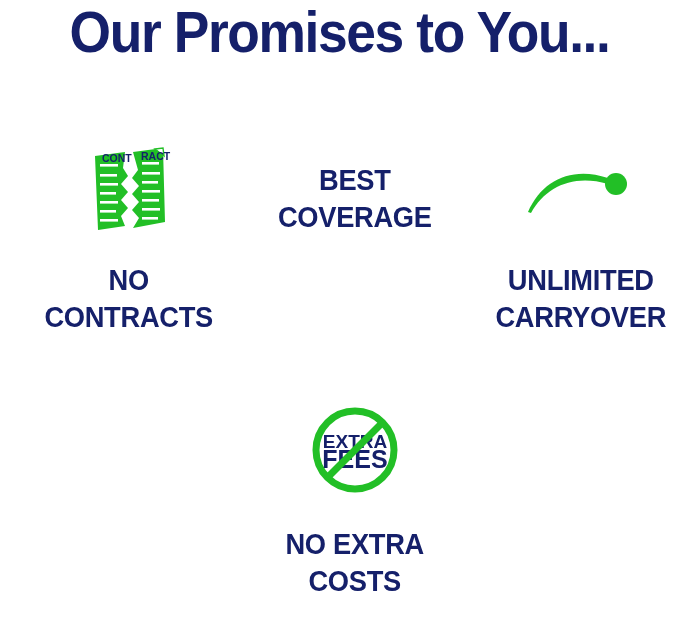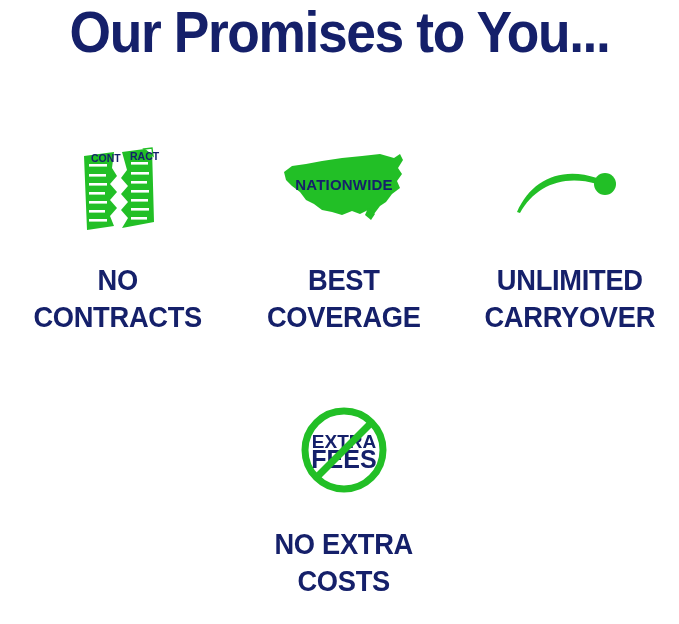--- a/index.html
+++ b/index.html
@@ -28,21 +28,21 @@
     color: #15206a;
     transform: scaleX(0.92);
     transform-origin: center top;
     white-space: nowrap;
     line-height: 1.05;
   }
 
   .promise-grid {
     position: absolute;
     top: 140px;
-    left: 4px;
+    left: 15px;
     width: 611px;
   }
 
   .promise-row {
     display: flex;
     justify-content: center;
     align-items: flex-start;
     width: 679px;
   }
 
@@ -122,30 +122,20 @@
             <text x="21" y="20" font-family="Liberation Sans, sans-serif" font-size="10.5" font-weight="bold" fill="#15206a">CONT</text>
             <text x="60" y="18" font-family="Liberation Sans, sans-serif" font-size="10.5" font-weight="bold" fill="#15206a">RACT</text>
           </g>
         </svg>
       </div>
       <div class="promise-label">NO
 CONTRACTS</div>
     </div>
 
     <div class="promise-cell">
-      <div class="icon-box">
-        <svg width="136" height="84" viewBox="0 0 136 84">
-          <path d="M8 24 L16 18 L30 16 L46 13 L66 10 L86 8 L104 6 L118 10 L124 6 L127 12
-                   L122 20 L126 26 L121 33 L124 40 L116 46 L110 54 L104 58 L98 66 L92 62
-                   L84 66 L76 63 L66 67 L56 64 L46 62 L38 56 L30 52 L24 44 L16 38 L10 32 Z" fill="#22bf26"></path>
-          <path d="M92 60 L99 66 L95 72 L89 67 Z" fill="#22bf26"></path>
-          <rect x="72" y="16" width="3" height="10" fill="#22bf26"></rect>
-          <text x="68" y="42" text-anchor="middle" font-family="Liberation Sans, sans-serif" font-size="15" font-weight="bold" fill="#15206a" letter-spacing="0.2">NATIONWIDE</text>
-        </svg>
-      </div>
       <div class="promise-label">BEST
 COVERAGE</div>
     </div>
 
     <div class="promise-cell">
       <div class="icon-box">
         <svg width="130" height="80" viewBox="0 0 130 80">
           <defs>
             <linearGradient id="arcTaper" x1="0" y1="0" x2="1" y2="0">
               <stop offset="0%" stop-color="#22bf26" stop-opacity="1"></stop>

